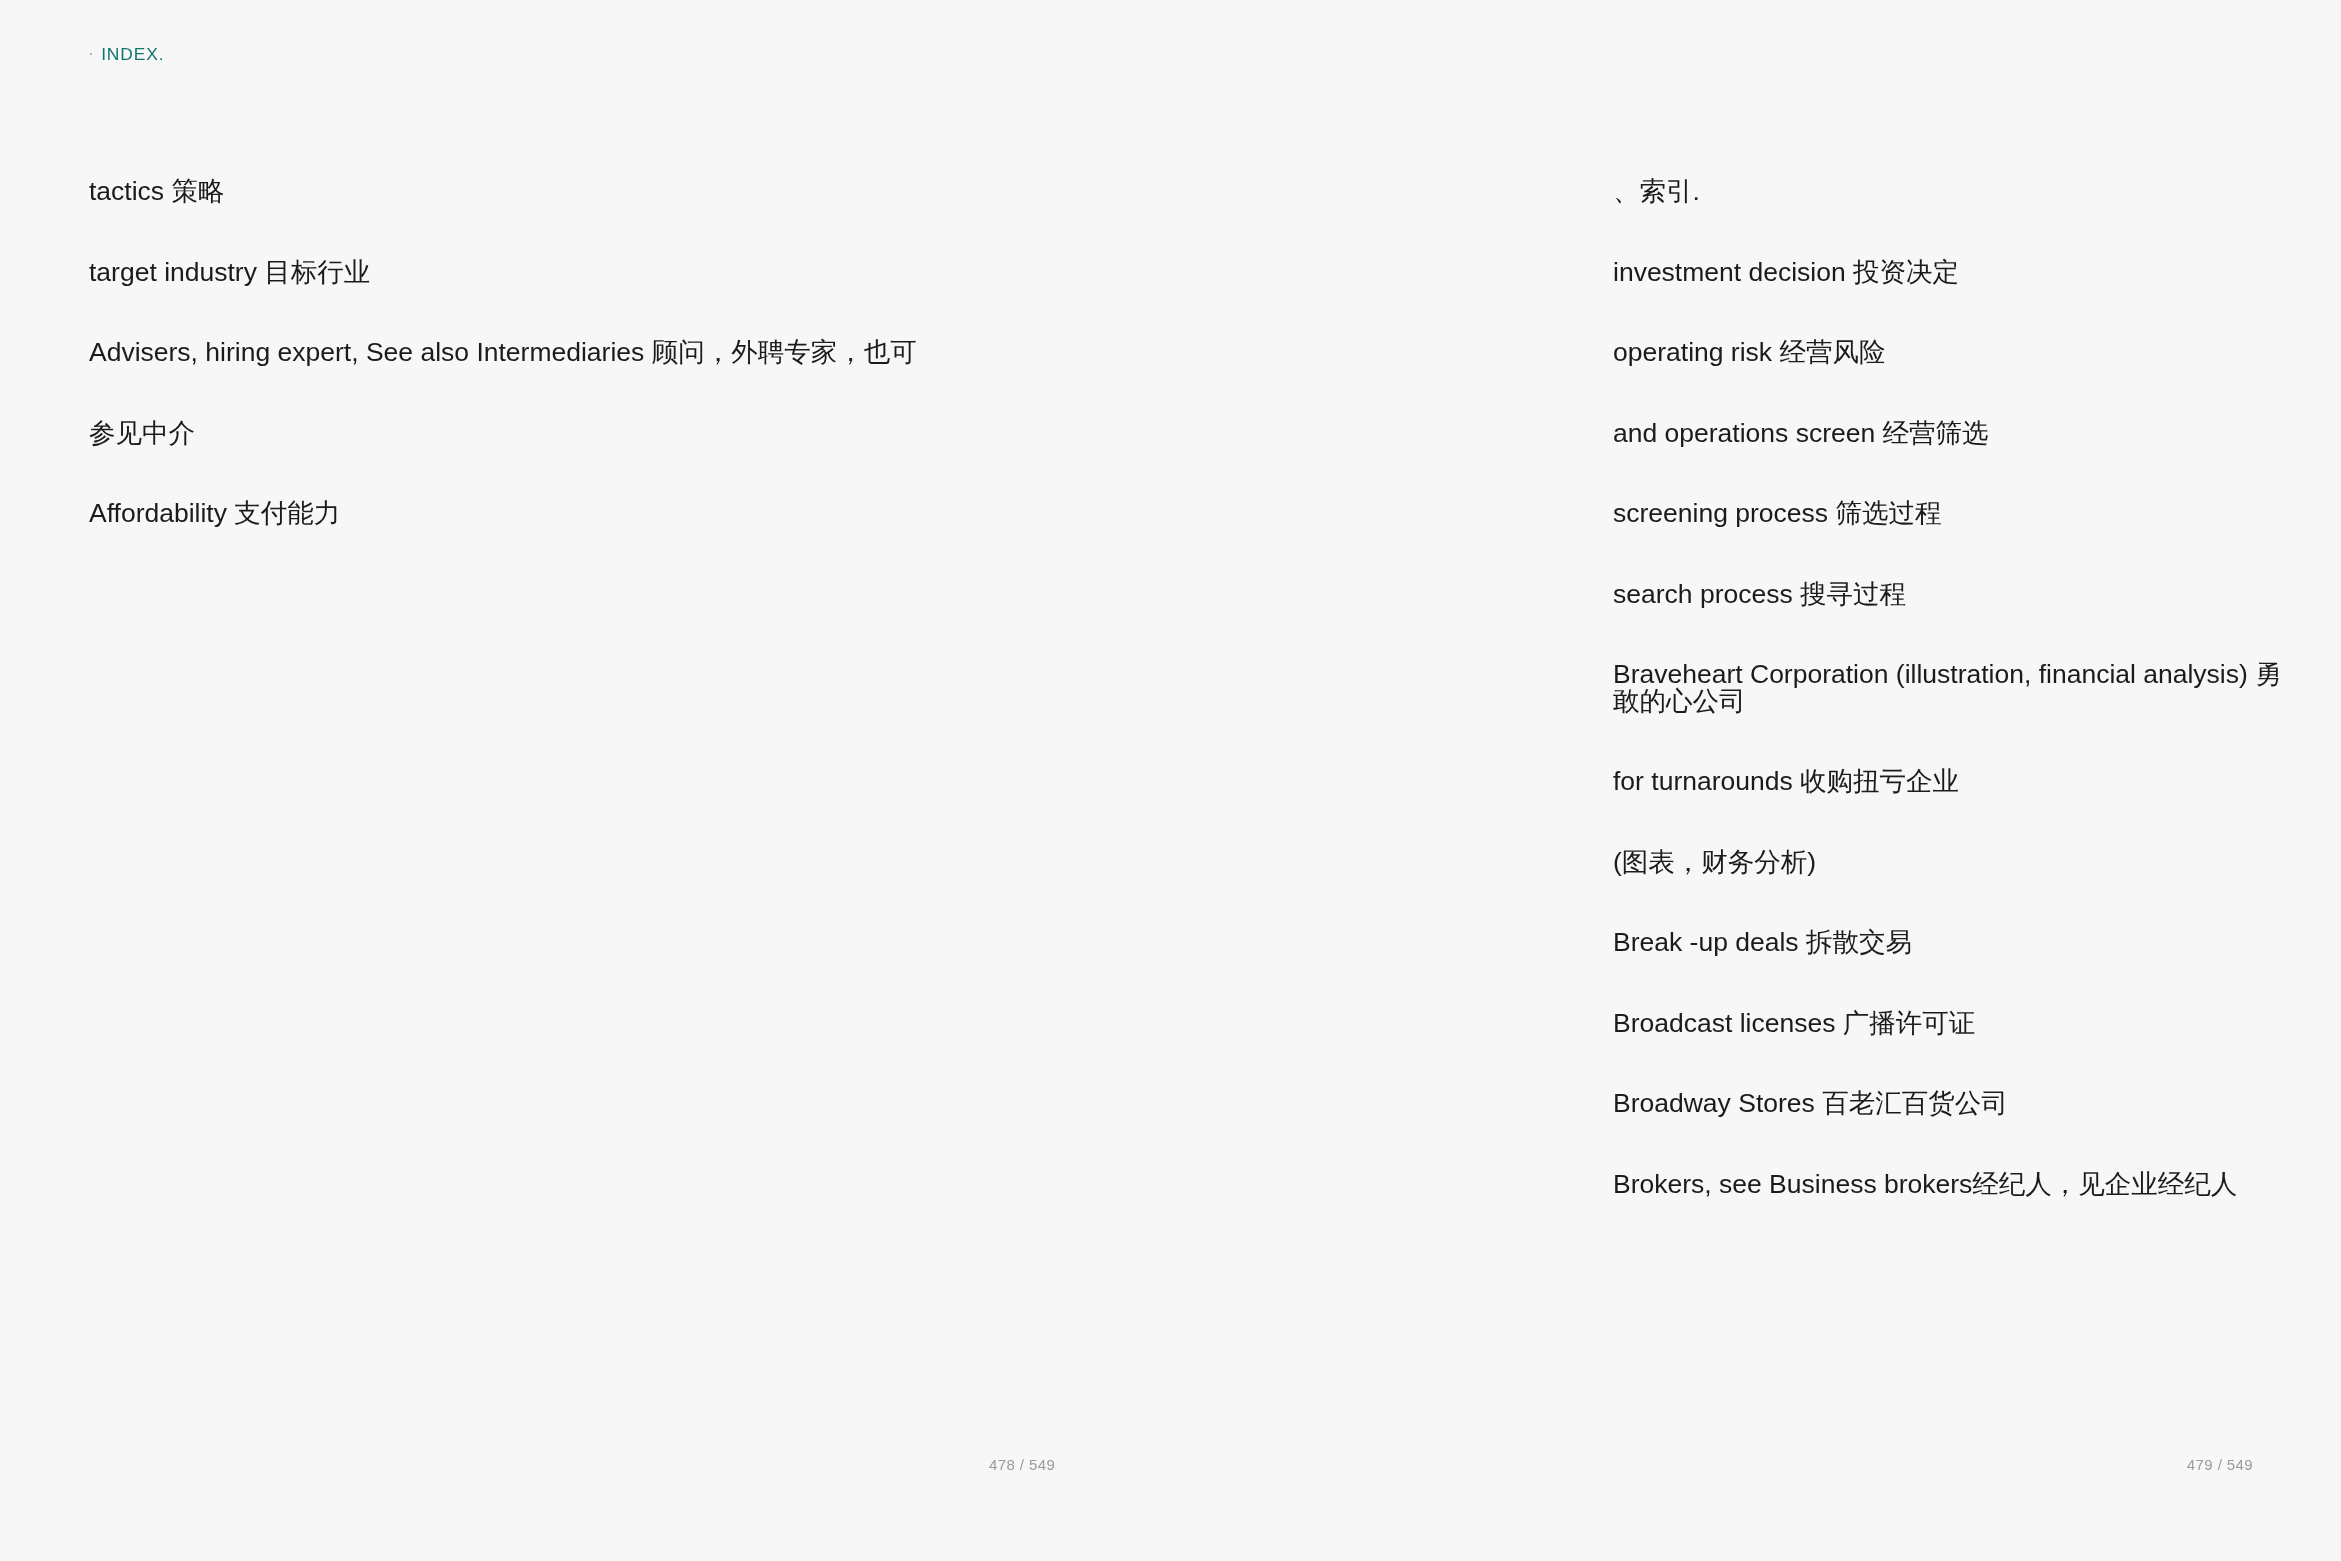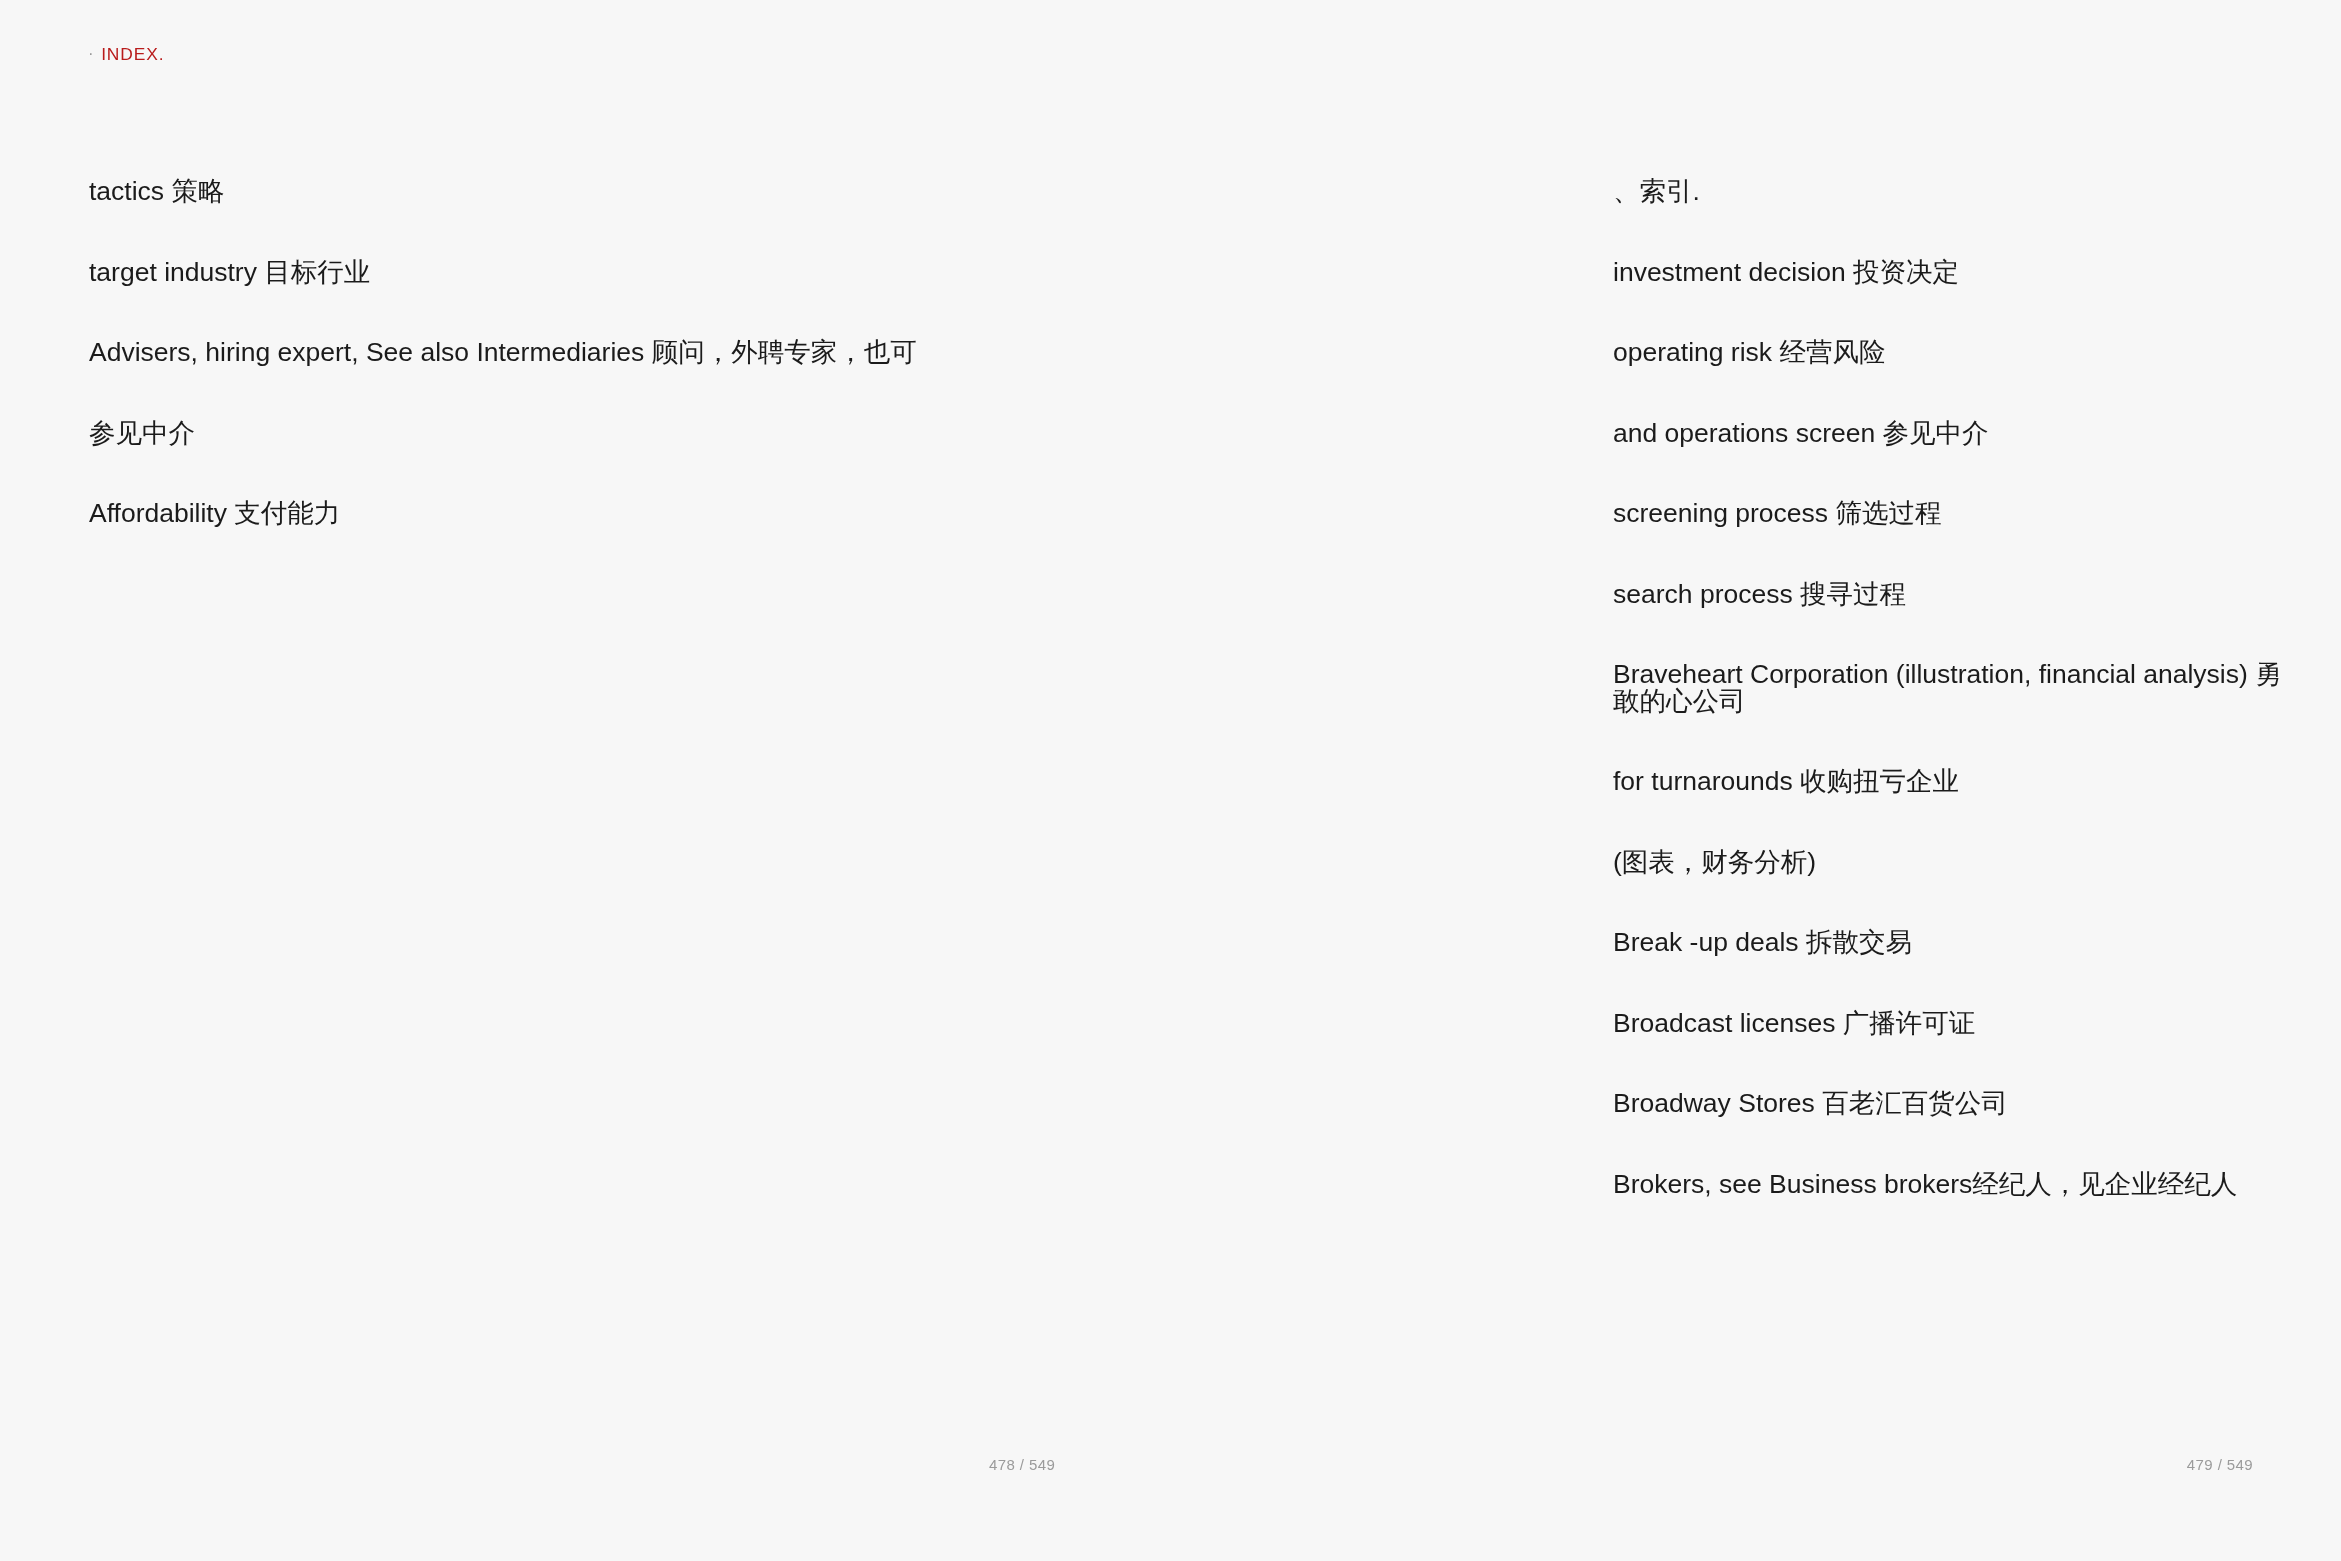--- a/index.html
+++ b/index.html
@@ -27,21 +27,21 @@
     display: flex;
     align-items: center;
     gap: 7.6px;
   }
   .header .dot {
     color: #9a9a9a;
     font-size: 16.6px;
     line-height: 1;
   }
   .header .label {
-    color: #b91c1c;
+    color: #0f766e;
     font-size: 17.4px;
     letter-spacing: 0.9px;
   }
   .columns {
     position: absolute;
     top: 159px;
     left: 0;
     right: 0;
     display: flex;
   }
@@ -107,21 +107,21 @@
       <div class="entry">target industry 目标行业</div>
       <div class="entry">Advisers, hiring expert, See also Intermediaries 顾问，外聘专家，也可</div>
       <div class="entry">参见中介</div>
       <div class="entry">Affordability 支付能力</div>
     </div>
 
     <div class="column right">
       <div class="entry">、索引.</div>
       <div class="entry">investment decision 投资决定</div>
       <div class="entry">operating risk 经营风险</div>
-      <div class="entry">and operations screen 参见中介</div>
+      <div class="entry">and operations screen 经营筛选</div>
       <div class="entry">screening process 筛选过程</div>
       <div class="entry">search process 搜寻过程</div>
       <div class="entry">Braveheart Corporation (illustration, financial analysis) 勇敢的心公司</div>
       <div class="entry">for turnarounds 收购扭亏企业</div>
       <div class="entry">(图表，财务分析)</div>
       <div class="entry">Break -up deals 拆散交易</div>
       <div class="entry">Broadcast licenses 广播许可证</div>
       <div class="entry">Broadway Stores 百老汇百货公司</div>
       <div class="entry">Brokers, see Business brokers经纪人，见企业经纪人</div>
     </div>

